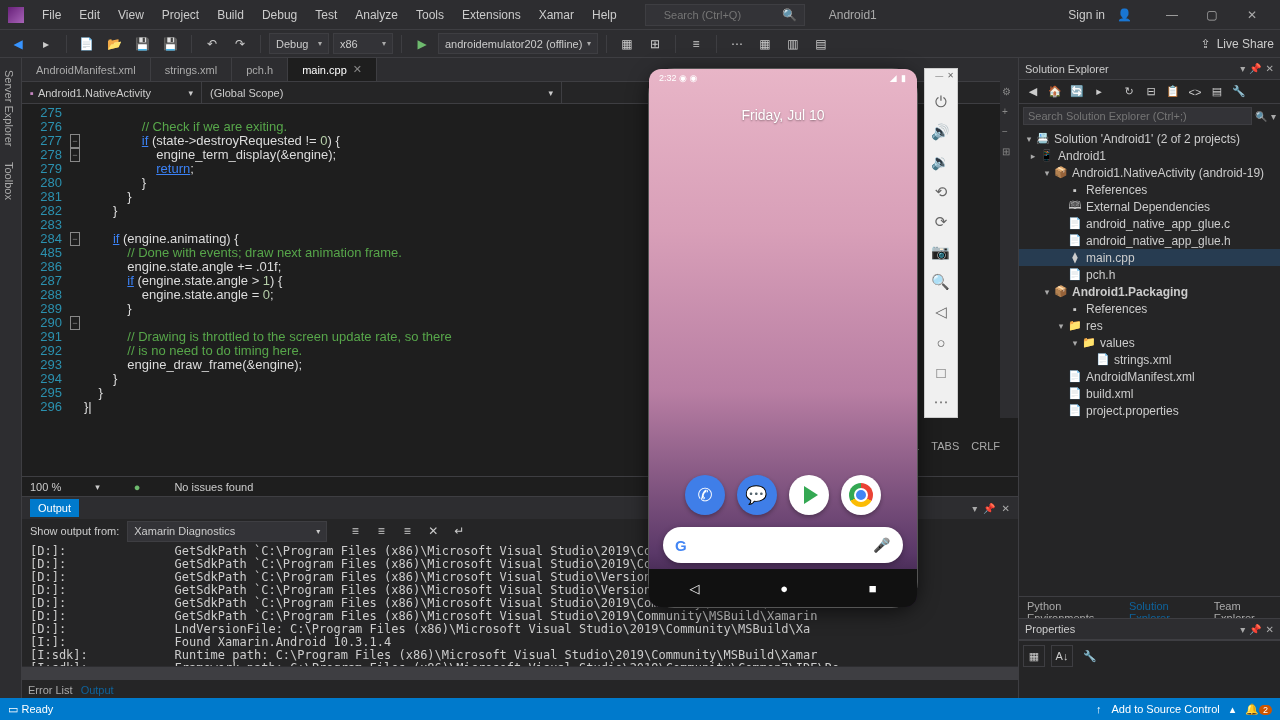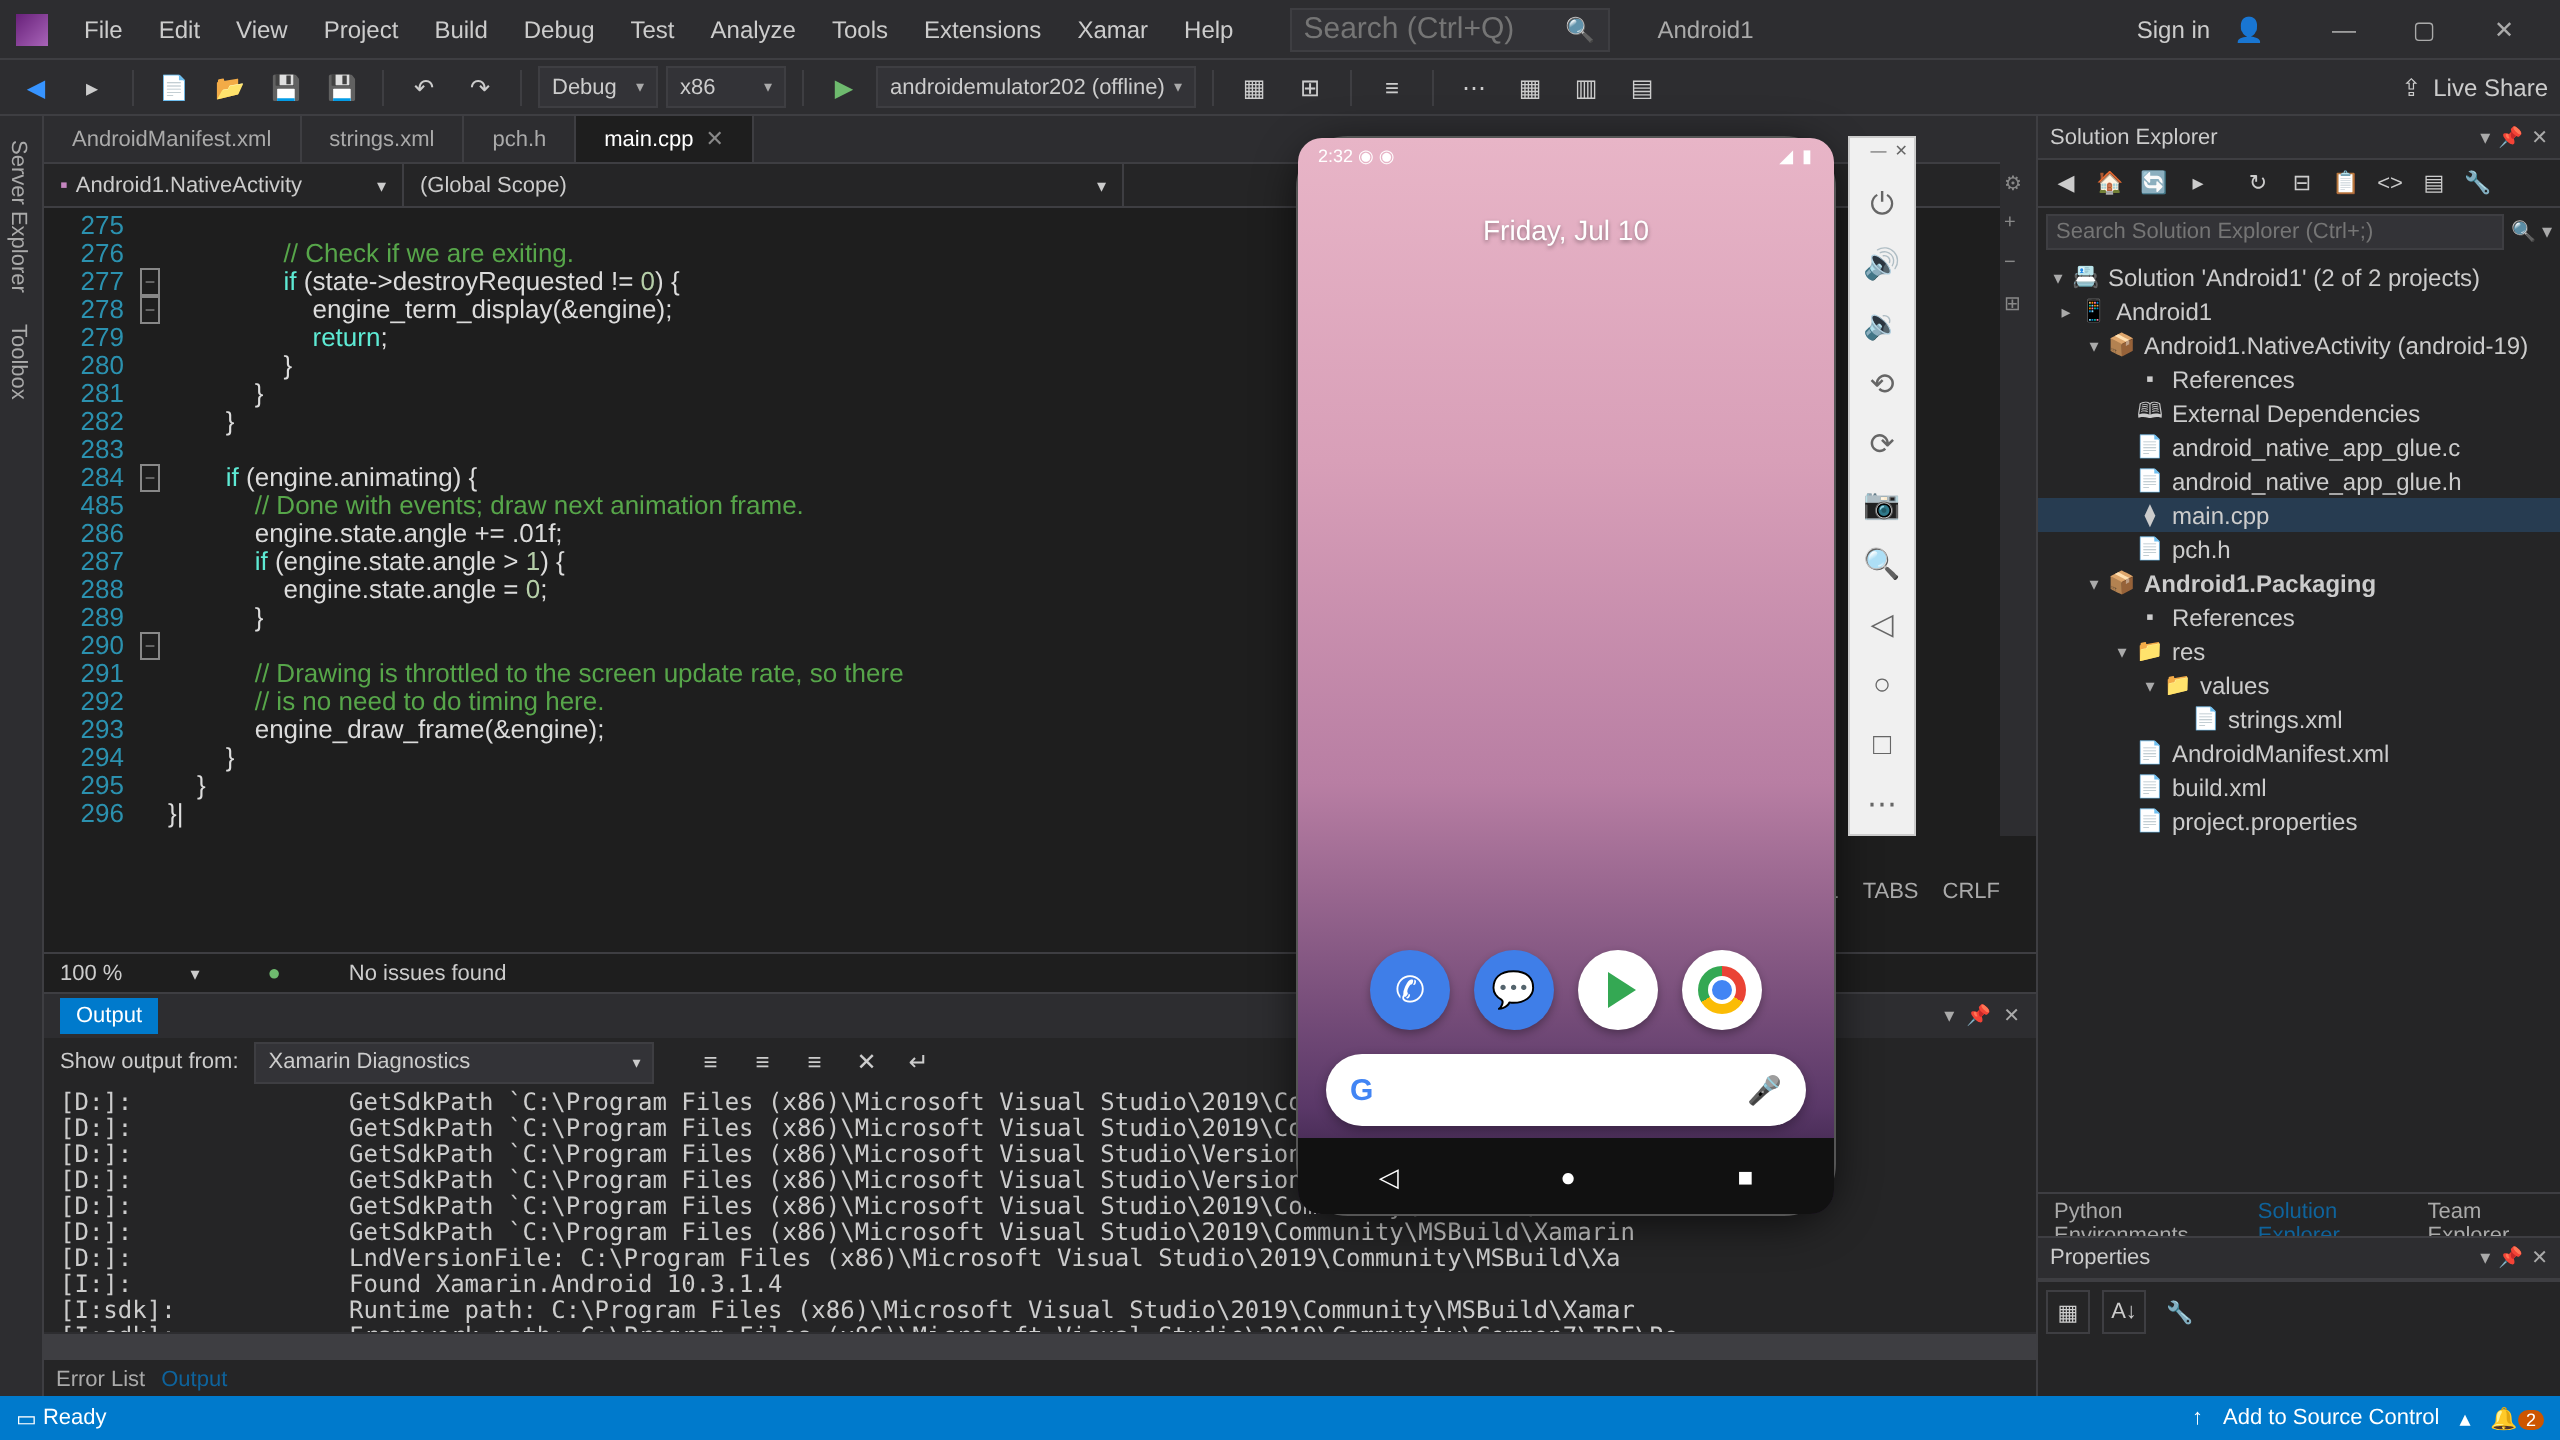--- a/index.html
+++ b/index.html
@@ -2,21 +2,21 @@
 <html><head>
 <meta charset="utf-8">
 <style>
 * { margin: 0; padding: 0; box-sizing: border-box; font-family: 'Segoe UI', Tahoma, sans-serif; }
 body { width: 1280px; height: 720px; background: #2d2d30; color: #ccc; font-size: 12px; overflow: hidden; position: relative; }
 .titlebar { height: 30px; background: #2d2d30; display: flex; align-items: center; padding: 0 8px; border-bottom: 1px solid #3e3e42; }
 .vs-logo { width: 16px; height: 16px; background: linear-gradient(135deg, #68217a, #a864b8); margin-right: 10px; }
 .menu-bar { display: flex; gap: 2px; }
 .menu-item { padding: 4px 8px; cursor: pointer; }
 .search-box { margin-left: 20px; background: #333337; border: 1px solid #3e3e42; height: 22px; width: 160px; display: flex; align-items: center; padding: 0 6px; position: relative; }
-.search-box input { background: none; border: none; color: #aaa; font-size: 15px; outline: none; width: 100%; }
+.search-box input { background: none; border: none; color: #aaa; font-size: 11px; outline: none; width: 100%; margin-left: 12px; }
 .search-icon-sm { margin-left: 4px; color: #aaa; }
 .title-right { margin-left: auto; display: flex; align-items: center; gap: 12px; }
 .win-btns { display: flex; gap: 0; margin-left: 8px; }
 .win-btn { width: 40px; height: 28px; display: flex; align-items: center; justify-content: center; cursor: pointer; color: #aaa; }
 .toolbar { height: 28px; background: #2d2d30; display: flex; align-items: center; padding: 0 6px; gap: 4px; border-bottom: 1px solid #3e3e42; }
 .tb-btn { width: 24px; height: 22px; display: flex; align-items: center; justify-content: center; cursor: pointer; color: #ccc; font-size: 12px; }
 .tb-sep { width: 1px; height: 18px; background: #3e3e42; margin: 0 4px; }
 .tb-combo { background: #333337; border: 1px solid #3e3e42; height: 21px; padding: 0 6px; display: flex; align-items: center; font-size: 11px; min-width: 60px; gap: 4px; }
 .tb-combo::after { content: '▾'; margin-left: auto; font-size: 8px; color: #aaa; }
 .play-btn { color: #6eba6e; }
@@ -29,21 +29,21 @@
 .file-tab.active { background: #1e1e1e; color: #fff; }
 .file-tab-close { font-size: 11px; color: #888; }
 .nav-bar { height: 22px; background: #252526; display: flex; align-items: center; border-bottom: 1px solid #3e3e42; font-size: 11px; }
 .nav-combo { padding: 0 8px; border-right: 1px solid #3e3e42; height: 100%; display: flex; align-items: center; min-width: 180px; }
 .code-area { flex: 1; display: flex; overflow: hidden; font-family: Consolas, monospace; font-size: 13px; }
 .gutter { width: 48px; background: #1e1e1e; text-align: right; padding-right: 8px; color: #2b91af; line-height: 14px; padding-top: 2px; }
 .fold-gutter { width: 14px; background: #1e1e1e; padding-top: 2px; }
 .fold { color: #888; font-size: 9px; width: 10px; height: 14px; display: flex; align-items: center; justify-content: center; border: 1px solid #888; line-height: 1; margin-bottom: 0; }
 .code-lines { flex: 1; padding-top: 2px; line-height: 14px; white-space: pre; color: #dcdcdc; }
 .c-comment { color: #57a64a; }
-.c-keyword { color: #5eead4; }
+.c-keyword { color: #3b82f6; text-decoration: underline; }
 .c-num { color: #b5cea8; }
 .status-strip { height: 20px; background: #1e1e1e; display: flex; align-items: center; padding: 0 8px; font-size: 11px; border-top: 1px solid #3e3e42; gap: 34px; }
 .check-icon { color: #6eba6e; }
 .output-panel { height: 204px; background: #252526; display: flex; flex-direction: column; border-top: 1px solid #3e3e42; }
 .output-header { height: 22px; background: #2d2d30; display: flex; align-items: center; padding: 0 8px; font-size: 11px; }
 .output-title { background: #007acc; color: #fff; padding: 3px 8px; }
 .output-toolbar { height: 24px; display: flex; align-items: center; padding: 0 8px; gap: 8px; font-size: 11px; }
 .output-combo { background: #333337; border: 1px solid #3e3e42; height: 21px; padding: 0 6px; width: 200px; display: flex; align-items: center; }
 .output-combo::after { content: '▾'; margin-left: auto; font-size: 8px; }
 .output-content { flex: 1; font-family: Consolas, monospace; font-size: 12px; padding: 2px 8px; overflow: hidden; line-height: 13px; color: #ccc; white-space: pre; }

